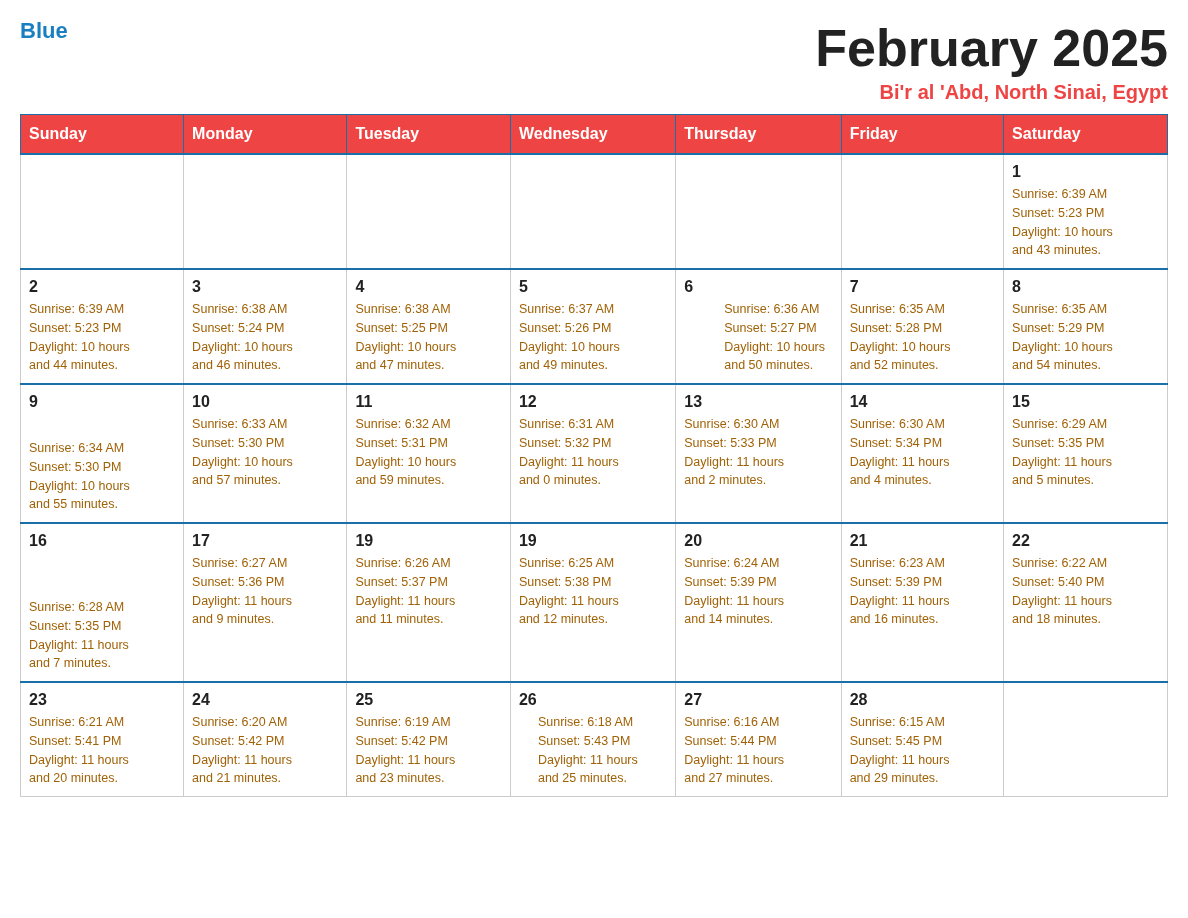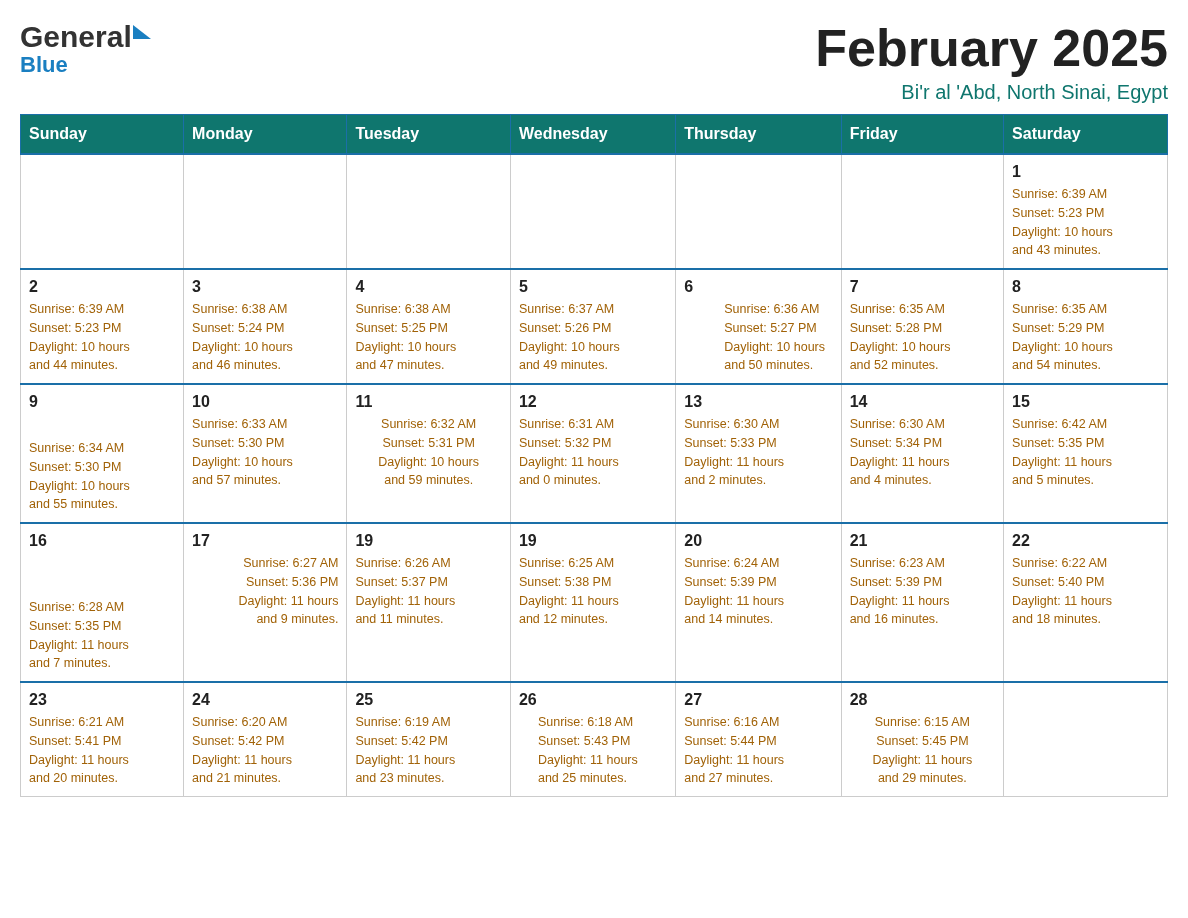--- a/index.html
+++ b/index.html
@@ -32,30 +32,31 @@
       margin-left: 24px;
     }
     .month-title {
       font-size: 52px;
       font-weight: bold;
       color: #222;
       line-height: 1.1;
     }
     .location-title {
       font-size: 20px;
-      color: #0f766e;
+      color: #ef4444;
       margin-top: 4px;
+      font-weight: bold;
     }
     .calendar {
       width: 100%;
       border-collapse: collapse;
       margin-top: 10px;
     }
     .calendar th {
-      background: #0f766e;
+      background: #ef4444;
       color: #fff;
       font-size: 16px;
       font-weight: bold;
       padding: 10px 8px;
       text-align: left;
       border: 1px solid #1a6fa8;
     }
     .calendar td {
       border: 1px solid #ccc;
       vertical-align: top;
@@ -104,24 +105,20 @@
       margin-left: 1px;
       position: relative;
       top: -5px;
     }
   </style>
 </head>
 <body>
 
 <div class="header">
   <div class="logo">
-    <div class="logo-row">
-      <span class="logo-general">General</span>
-      <span class="logo-arrow"></span>
-    </div>
     <div class="logo-sub">Blue</div>
   </div>
   <div class="title-area">
     <div class="month-title">February 2025</div>
     <div class="location-title">Bi'r al 'Abd, North Sinai, Egypt</div>
   </div>
 </div>
 
 <table class="calendar">
   <thead>
@@ -212,21 +209,21 @@
         </td>
         <td>
           <span class="day-number">10</span>
           <div class="day-info" style="white-space: pre-line;">Sunrise: 6:33 AM
 Sunset: 5:30 PM
 Daylight: 10 hours
 and 57 minutes.</div>
         </td>
         <td>
           <span class="day-number">11</span>
-          <div class="day-info" style="white-space: pre-line; text-align: center;">Sunrise: 6:32 AM
+          <div class="day-info" style="white-space: pre-line;">Sunrise: 6:32 AM
 Sunset: 5:31 PM
 Daylight: 10 hours
 and 59 minutes.</div>
         </td>
         <td>
           <span class="day-number">12</span>
           <div class="day-info" style="white-space: pre-line;">Sunrise: 6:31 AM
 Sunset: 5:32 PM
 Daylight: 11 hours
 and 0 minutes.</div>
@@ -240,37 +237,37 @@
         </td>
         <td>
           <span class="day-number">14</span>
           <div class="day-info" style="white-space: pre-line;">Sunrise: 6:30 AM
 Sunset: 5:34 PM
 Daylight: 11 hours
 and 4 minutes.</div>
         </td>
         <td>
           <span class="day-number">15</span>
-          <div class="day-info" style="white-space: pre-line;">Sunrise: 6:42 AM
+          <div class="day-info" style="white-space: pre-line;">Sunrise: 6:29 AM
 Sunset: 5:35 PM
 Daylight: 11 hours
 and 5 minutes.</div>
         </td>
       </tr>
       <tr>
         <td>
           <span class="day-number">16</span>
           <div class="day-info" style="white-space: pre-line; margin-top: 48px;">Sunrise: 6:28 AM
 Sunset: 5:35 PM
 Daylight: 11 hours
 and 7 minutes.</div>
         </td>
         <td>
           <span class="day-number">17</span>
-          <div class="day-info" style="white-space: pre-line; text-align: right;">Sunrise: 6:27 AM
+          <div class="day-info" style="white-space: pre-line;">Sunrise: 6:27 AM
 Sunset: 5:36 PM
 Daylight: 11 hours
 and 9 minutes.</div>
         </td>
         <td>
           <span class="day-number">19</span>
           <div class="day-info" style="white-space: pre-line;">Sunrise: 6:26 AM
 Sunset: 5:37 PM
 Daylight: 11 hours
 and 11 minutes.</div>
@@ -335,21 +332,21 @@
         </td>
         <td>
           <span class="day-number">27</span>
           <div class="day-info" style="white-space: pre-line;">Sunrise: 6:16 AM
 Sunset: 5:44 PM
 Daylight: 11 hours
 and 27 minutes.</div>
         </td>
         <td>
           <span class="day-number">28</span>
-          <div class="day-info" style="white-space: pre-line; text-align: center;">Sunrise: 6:15 AM
+          <div class="day-info" style="white-space: pre-line;">Sunrise: 6:15 AM
 Sunset: 5:45 PM
 Daylight: 11 hours
 and 29 minutes.</div>
         </td>
         <td class="empty-cell"></td>
       </tr>
     </tbody>
 </table>
 
 </body></html>

